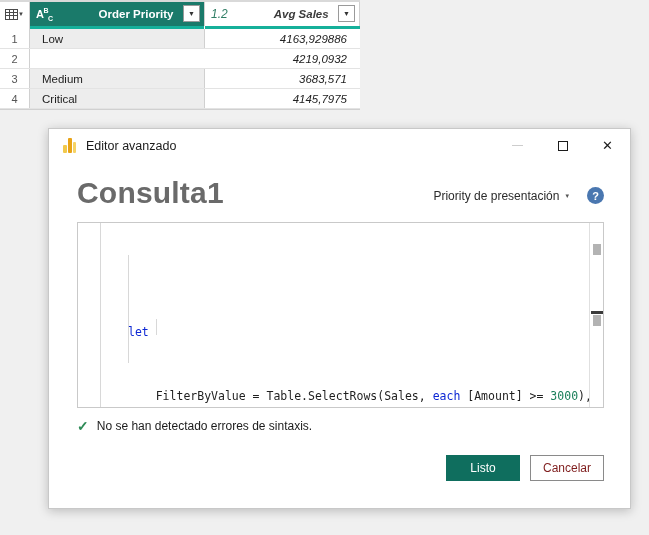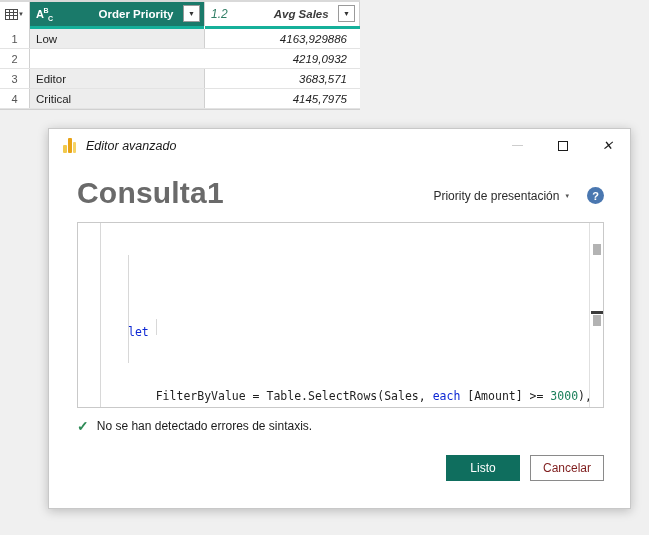--- a/index.html
+++ b/index.html
@@ -70,42 +70,42 @@
   .greenbar-b { flex:1 1 auto; background:#15b09a; }
   .grow {
     position:absolute; left:0; width:360px; height:20px;
     display:flex; align-items:stretch; border-bottom:1px solid #e3e3e3;
   }
   .rownum {
     flex:0 0 30px; display:flex; align-items:center; justify-content:center;
     font-size:11px; color:#555; background:#ffffff; border-right:1px solid #d0d0d0;
   }
   .cell-a {
-    flex:0 0 175px; display:flex; align-items:center; padding-left:6px;
+    flex:0 0 175px; display:flex; align-items:center; padding-left:12px;
     background:#ededed; color:#222; font-size:11.5px;
     border-right:1px solid #d0d0d0;
   }
   .cell-b {
     flex:1 1 auto; display:flex; align-items:center; justify-content:flex-end;
     padding-right:13px; background:#ffffff; color:#222; font-size:11.5px;
     font-style:italic;
   }
 
   
   #dialog {
     position:absolute; left:48px; top:128px;
     width: 583px; height: 381px;
     background:#ffffff;
     border:1px solid #c8c8c8;
     box-shadow: 0 2px 10px rgba(0,0,0,0.22);
     display:flex; flex-direction:column;
   }
   #dlg-titlebar {
     height:33px; flex:0 0 33px; display:flex; align-items:center;
-    padding-left:14px; background:#ffffff;font-style:italic;
+    padding-left:14px; background:#ffffff;
   }
   #pbi-logo { width:14px; height:15px; position:relative; margin-right:9px; }
   #pbi-logo i { position:absolute; bottom:0; display:block; border-radius:1px; }
   #pbi-logo .b1 { left:0;  width:4px; height:8px;  background:#f2c94c; }
   #pbi-logo .b2 { left:5px; width:4px; height:15px; background:#e8a317; }
   #pbi-logo .b3 { left:10px; width:3px; height:11px; background:#f6d365; }
   #dlg-title { font-size:12.5px; color:#1b1b1b; }
   .wctrls { margin-left:auto; display:flex; }
   .wbtn {
     width:45px; height:33px; display:flex; align-items:center; justify-content:center;
@@ -226,21 +226,21 @@
     <div class="rownum">1</div>
     <div class="cell-a">Low</div>
     <div class="cell-b">4163,929886</div>
   </div>
   <div class="grow" style="top:49px;">
     <div class="rownum">2</div>
     <div class="cell-b">4219,0932</div>
   </div>
   <div class="grow" style="top:69px;">
     <div class="rownum">3</div>
-    <div class="cell-a">Editor</div>
+    <div class="cell-a">Medium</div>
     <div class="cell-b">3683,571</div>
   </div>
   <div class="grow" style="top:89px;">
     <div class="rownum">4</div>
     <div class="cell-a">Critical</div>
     <div class="cell-b">4145,7975</div>
   </div>
 </div>
 
 <div id="dialog">

